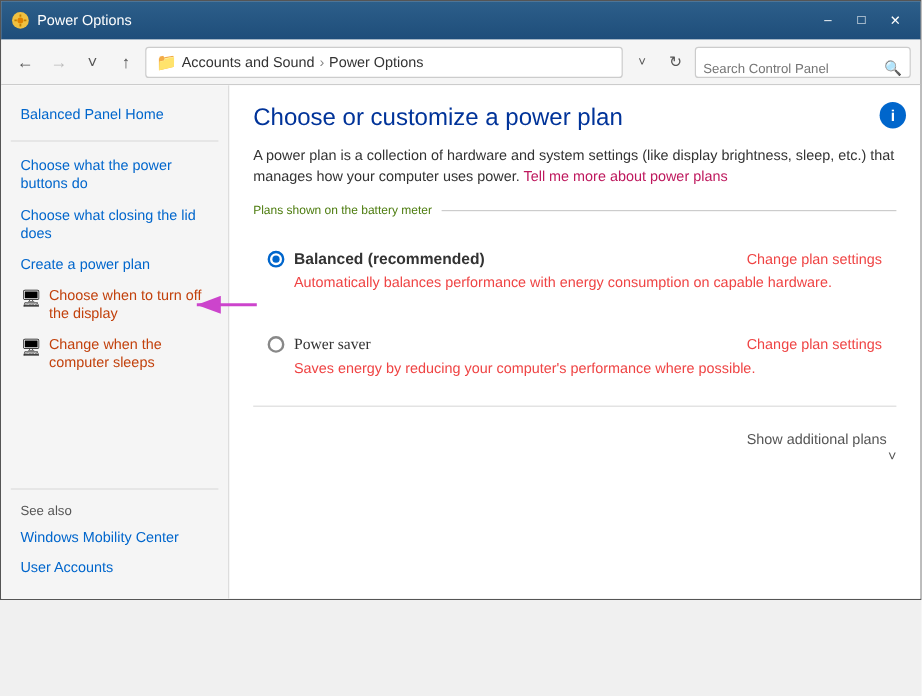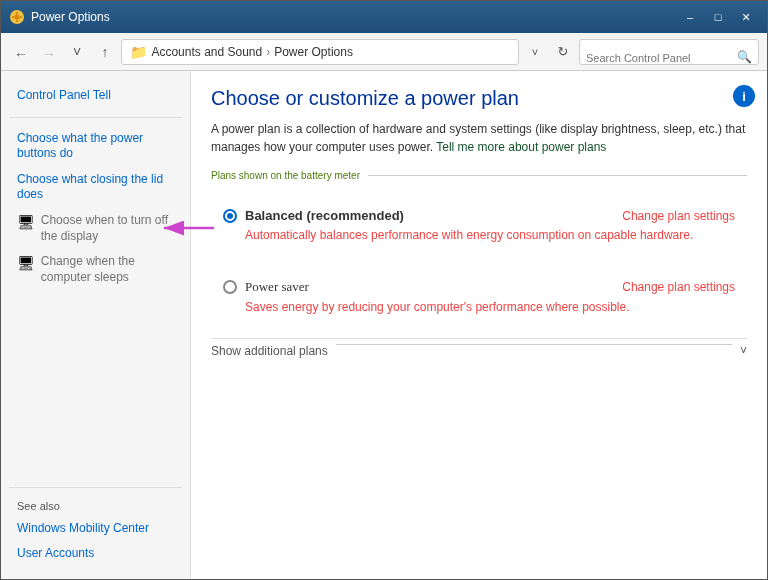--- a/index.html
+++ b/index.html
@@ -8,21 +8,21 @@
       font-size: 12px;
       background: #f0f0f0;
       width: 768px;
       height: 580px;
       overflow: hidden;
     }
 
     
     .window {
       width: 768px;
-      height: 580px;
+      height: 500px;
       display: flex;
       flex-direction: column;
       border: 1px solid #555;
     }
 
     .title-bar {
       background: linear-gradient(to bottom, #2d5f8a, #1e4d7a);
       height: 32px;
       display: flex;
       align-items: center;
@@ -205,21 +205,21 @@
       cursor: pointer;
     }
 
     .sidebar-icon {
       font-size: 14px;
       flex-shrink: 0;
       margin-top: 1px;
     }
 
     .sidebar-link-text {
-      color: #737373;
+      color: #c2410c;
       font-size: 12px;
       line-height: 1.3;
       cursor: pointer;
     }
 
     .sidebar-divider {
       height: 1px;
       background: #ddd;
       margin: 8px 0;
     }
@@ -245,21 +245,21 @@
     }
 
     .panel-description {
       font-size: 12px;
       color: #333;
       line-height: 1.5;
       margin-bottom: 14px;
     }
 
     .panel-description a {
-      color: #14532d;
+      color: #be185d;
       text-decoration: none;
     }
 
     .section-header {
       display: flex;
       align-items: center;
       margin-bottom: 10px;
     }
 
     .section-label {
@@ -340,25 +340,26 @@
     .plan-desc {
       font-size: 12px;
       color: #ef4444;
       padding-left: 22px;
       line-height: 1.4;
     }
 
     
     .additional-plans {
       display: flex;
-      align-items: flex-start;
+      align-items: flex-end;
       margin-top: 10px;
-      padding: 5px 0;
+      padding: 20px 0;
       border-top: 1px solid #ddd;
       cursor: pointer;
+      flex-direction: column;
     }
 
     .additional-plans-label {
       font-size: 12px;
       color: #555;
       padding-right: 8px;
     }
 
     .additional-plans-line {
       flex: 1;
@@ -429,26 +430,27 @@
 
     <div class="search-box">
       <input class="search-input" type="text" placeholder="Search Control Panel" style="">
       <span>🔍</span>
     </div>
   </div>
 
   <div class="content-area">
 
     <div class="sidebar">
-      <div class="sidebar-link">Control Panel Tell</div>
+      <div class="sidebar-link">Balanced Panel Home</div>
 
       <div class="sidebar-divider"></div>
 
       <a class="sidebar-link">Choose what the power buttons do</a>
       <a class="sidebar-link">Choose what closing the lid does</a>
+      <a class="sidebar-link">Create a power plan</a>
 
       <div class="sidebar-link-with-icon" style="position:relative;">
         <span class="sidebar-icon">🖥</span>
         <span class="sidebar-link-text">Choose when to turn off the display</span>
 
         <svg style="position:absolute; left:140px; top:5px; width:70px; height:30px; overflow:visible; pointer-events:none;">
           <defs>
             <marker id="arrowhead" markerWidth="8" markerHeight="6" refX="8" refY="3" orient="auto">
               <polygon points="0 0, 8 3, 0 6" fill="#cc44cc"></polygon>
             </marker>

